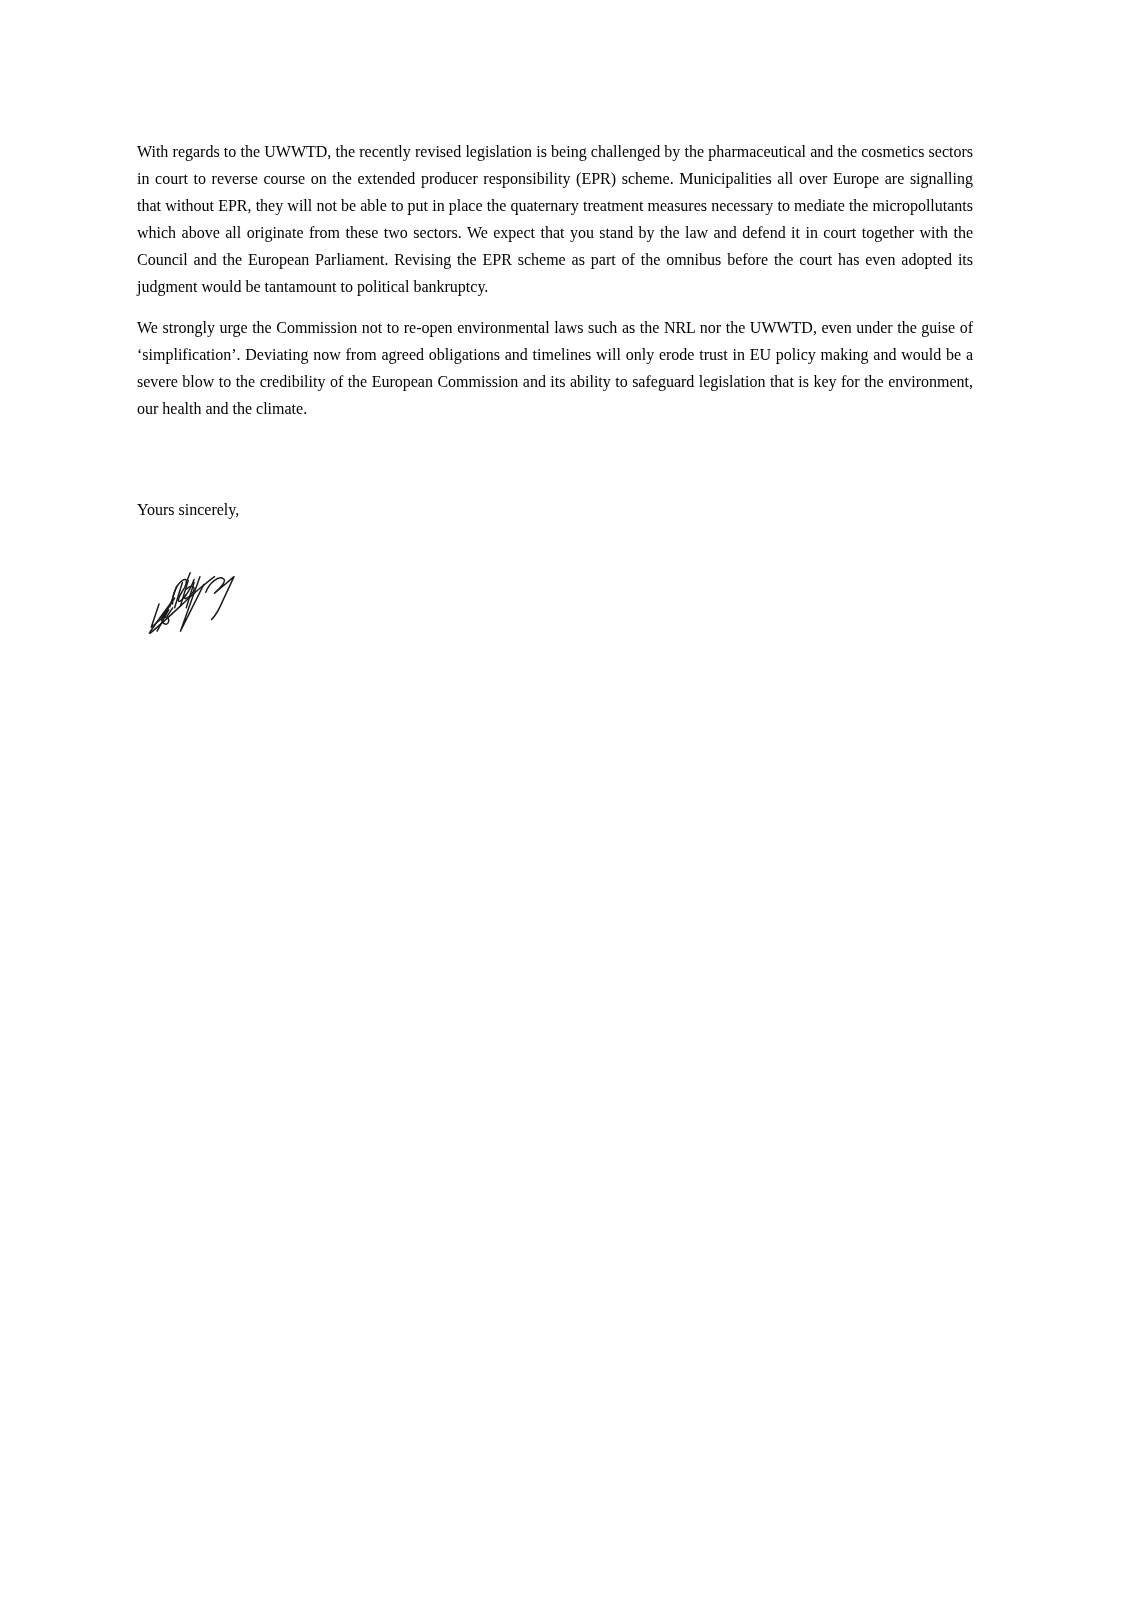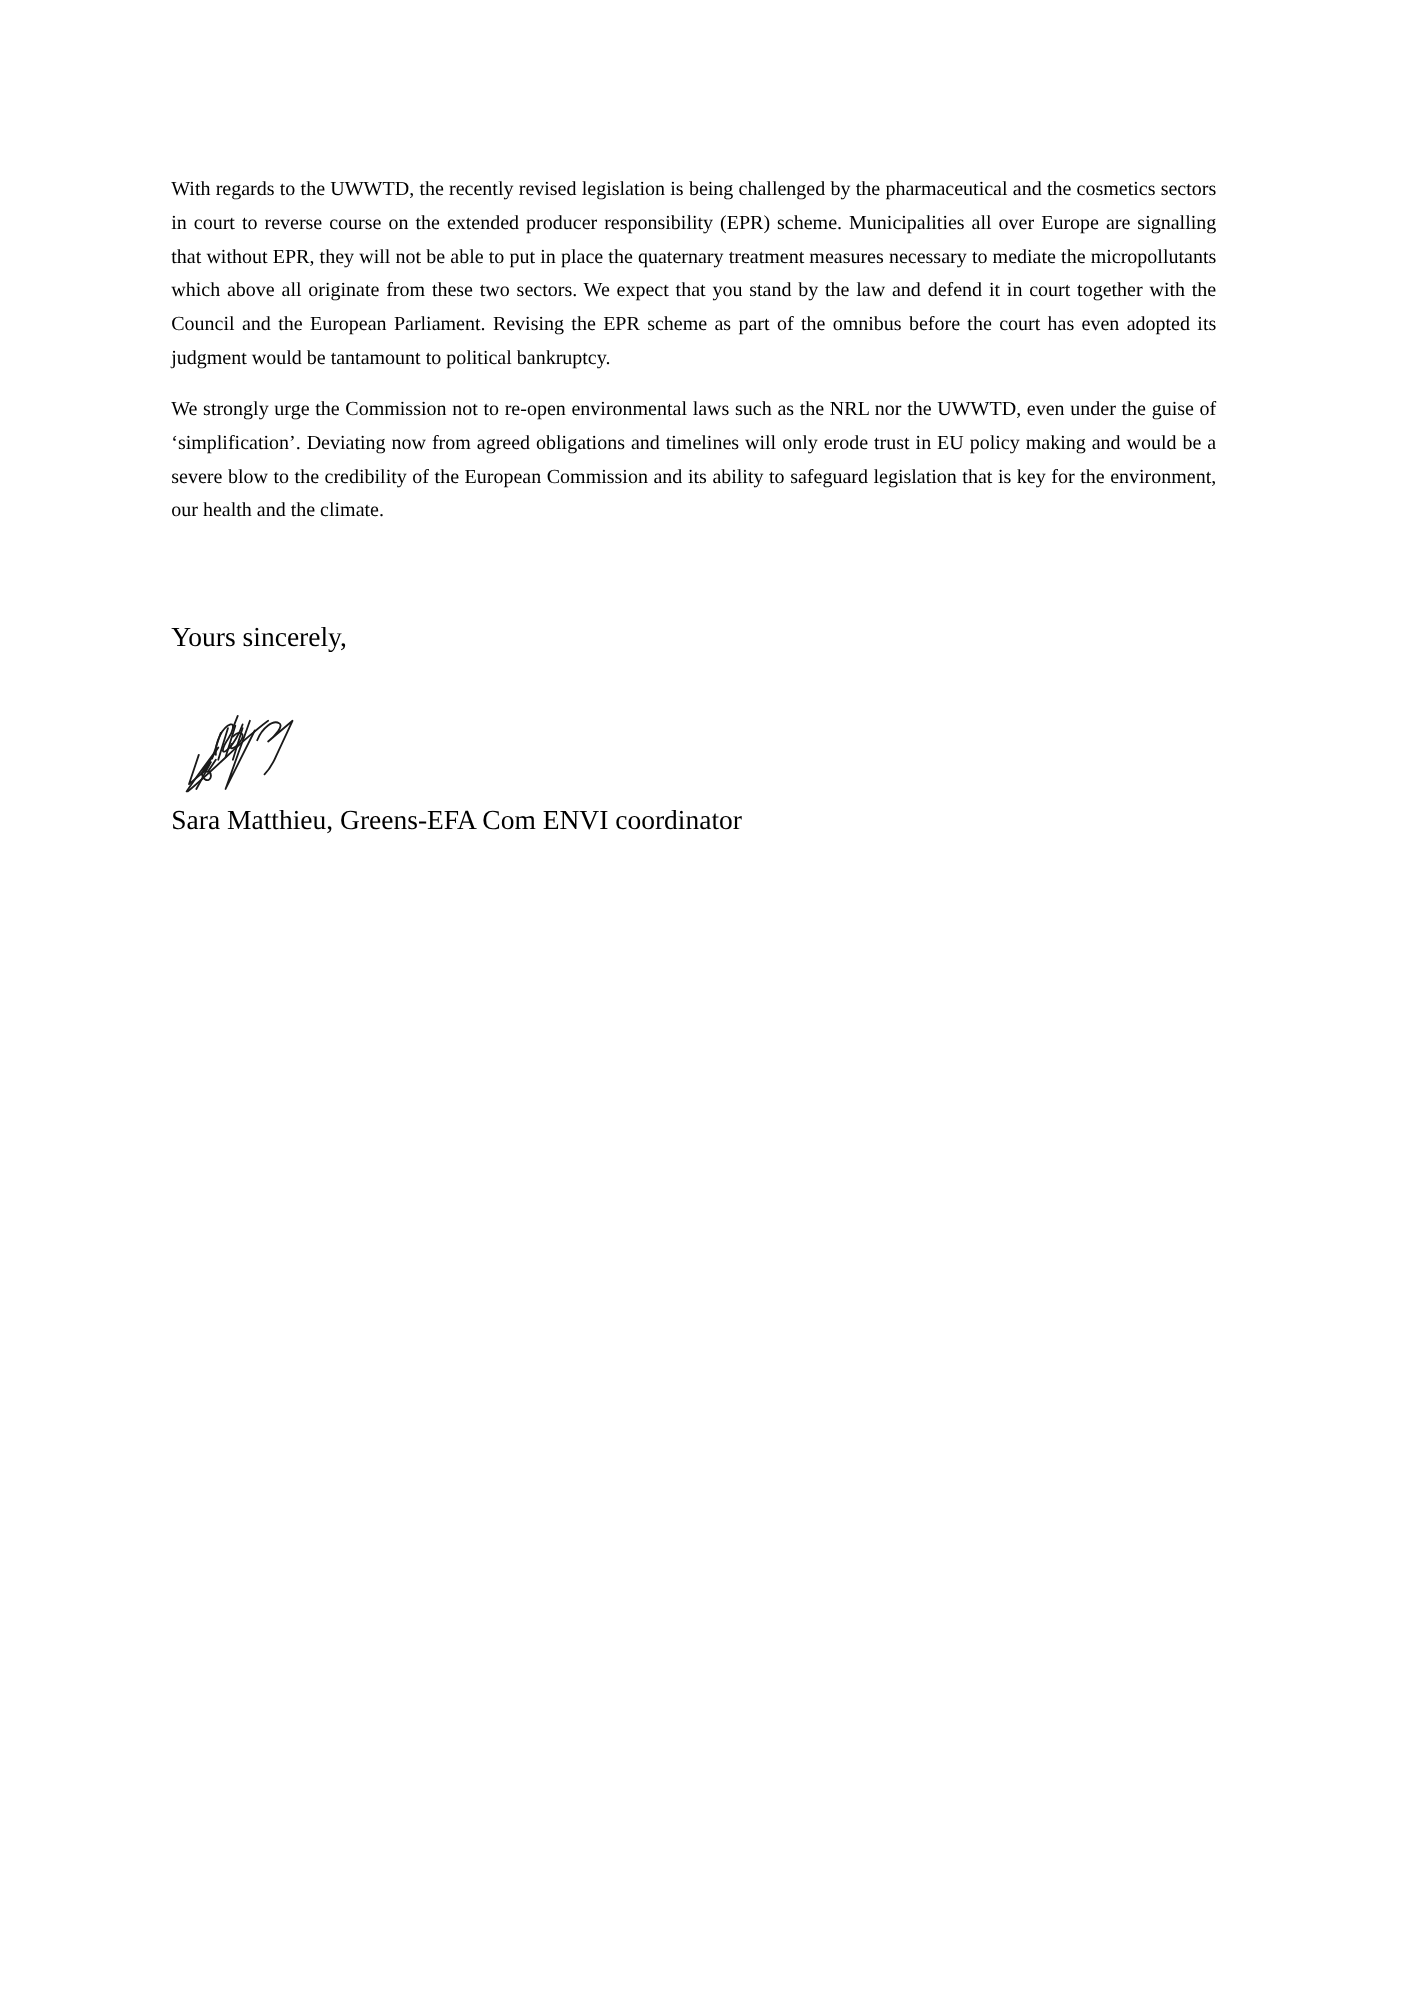--- a/index.html
+++ b/index.html
@@ -26,21 +26,21 @@
     margin: 0;
     font-size: 16px;
     line-height: 27px;
     text-align: justify;
   }
   .para-2 {
     margin-top: 14px;
   }
   .closing {
     margin: 74px 0 18px 0;
-    font-size: 22px;
+    font-size: 16px;
     line-height: 27px;
   }
   .signature-svg {
     display: block;
     margin: 40px 0 0 6px;
   }
   .name-line {
     margin: 5px 0 0 0;
     font-size: 22px;
     line-height: 27px;
@@ -69,16 +69,15 @@
         <path d="M46 18 L38 44"></path>
         <path d="M52 20 L44 46"></path>
         <path d="M44 27 C50 21 55 25 50 31 C46 37 40 39 43 33"></path>
         <path d="M48 10 L44 20"></path>
         <path d="M58 14 L38 70 L62 22"></path>
         <path d="M7 72 C24 58 44 38 58 26 C64 21 70 16 73 14"></path>
         <path d="M64 30 C68 20 77 13 82 16 C86 18 79 26 73 31 L93 14 L80 42 C77 49 73 55 70 58"></path>
       </g>
     </svg>
 
-    <p class="name-line">Sara Matthieu, Greens-EFA Com ENVI coordinator</p>
 
   </div>
 </div>
 
 </body></html>

